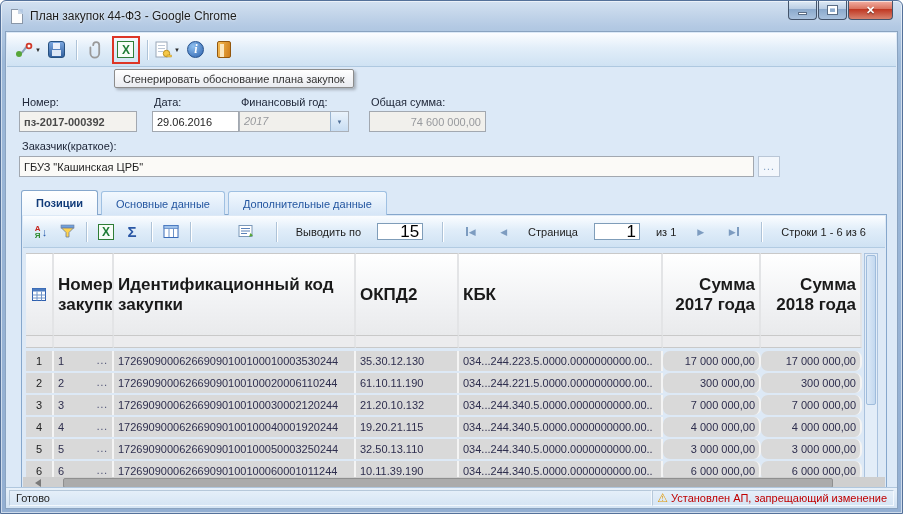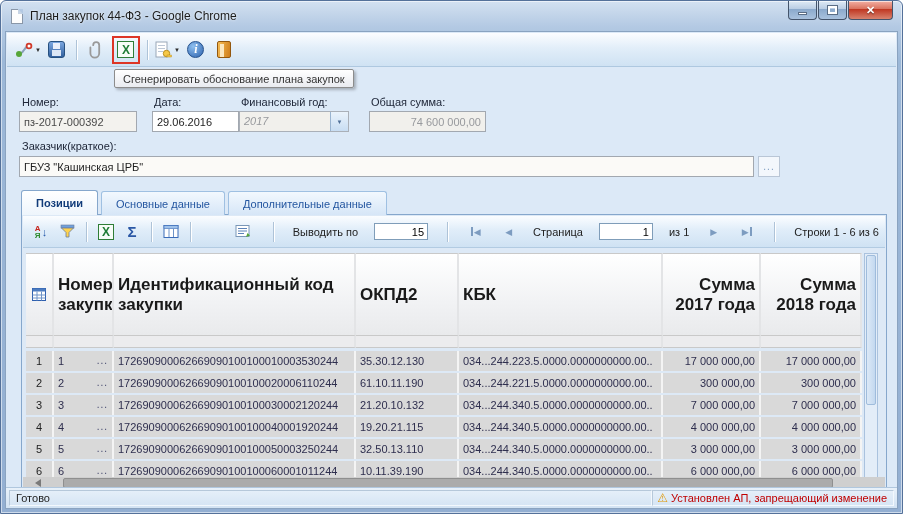--- a/index.html
+++ b/index.html
@@ -63,21 +63,21 @@
   .tooltip { position:absolute; left:108px; top:37px; height:19px; z-index:50;
     background:linear-gradient(#ffffff,#e9ebf0); border:1px solid #8c8c8c; border-radius:2px;
     font-size:11px; color:#333; display:flex; align-items:center; padding:0 8px;
     box-shadow:2px 2px 3px rgba(0,0,0,.25); white-space:nowrap; }
 
   
   .flabel { position:absolute; font-size:11px; color:#20283a; }
   .fbox { position:absolute; height:21px; font-size:11px; border:1px solid #a2a8b0;
     background:#fff; color:#1d1d1d; padding:0 4px; font-family:"Liberation Sans",sans-serif; }
   input.fbox { outline:none; }
-  .ro { background:#f3f2ee; color:#4a4a4a; }
+  .ro { background:#f3f2ee; color:#4a4a4a;font-weight:bold; }
   .dis { background:#f1f0ec; color:#97999d; }
   .year-wrap { position:absolute; left:233px; top:79px; width:110px; height:21px;
     border:1px solid #aab0b8; background:#f1f0ec; display:flex;font-style:italic; }
   .year-text { flex:1; font-size:11px; color:#97999d; padding:3px 4px; }
   .year-btn { width:18px; border-left:1px solid #9ab4d0;
     background:linear-gradient(#eaf3fc,#c8ddf2); display:flex; align-items:center; justify-content:center; }
   .year-btn span { font-size:6px; color:#4f6f97; }
   .ellipsis-btn { position:absolute; width:22px; height:21px; font-size:10px; letter-spacing:1px;
     color:#7d9cc0; background:#f3f7fc; border:1px solid #b9c6d6; display:flex;
     align-items:center; justify-content:center; }
@@ -90,29 +90,29 @@
   .tab.active { background:linear-gradient(#ffffff,#eef5fc); color:#123c7a; font-weight:bold;
     border-color:#86a7cc; height:25px; margin-top:-1px; }
 
   
   .panel { position:absolute; left:15px; top:182px; width:866px; height:277px;
     background:#dde9f6; border:1px solid #86a7cc; overflow:hidden; }
   .gridbar { position:absolute; left:1px; right:1px; top:1px; height:32px;
     background:linear-gradient(#fbfdff,#e0edf9 45%,#cfe2f3); border-bottom:1px solid #b2cbe2;
     display:flex; align-items:center; overflow:hidden; }
   .gb-left { display:flex; align-items:center; gap:6px; padding-left:8px; }
-  .gb-right { margin-left:auto; display:flex; align-items:center; gap:16px; padding-right:6px;
+  .gb-right { margin-left:auto; display:flex; align-items:center; gap:16px; padding-right:19px;
     font-size:11px; color:#222; white-space:nowrap; }
   .gbtn { display:flex; align-items:center; justify-content:center; min-width:20px; height:22px; }
   .sort-letters { display:flex; flex-direction:column; line-height:7px; font-size:8px; font-weight:bold; }
   .sort-a { color:#c6261d; } .sort-z { color:#2e8b2e; }
   .sort-arrow { color:#2458a8; font-size:11px; font-weight:bold; margin-left:1px; }
   .icon-sigma { color:#2a57a5; font-size:15px; font-weight:bold; }
-  .pg-input { width:54px; height:17px; border:1px solid #7f9db9; background:#fff;
-    font-size:11px; text-align:right; padding:0 3px; font-family:"Liberation Sans",sans-serif; }
+  .pg-input { width:46px; height:17px; border:1px solid #7f9db9; background:#fff;
+    font-size:17px; text-align:right; padding:0 3px; font-family:"Liberation Sans",sans-serif; }
   .nav { width:17px; height:17px; display:flex; align-items:center; justify-content:center;
     color:#7d9cc0; font-size:9px; gap:1px; }
   .nav .bar { width:2px; height:9px; background:#7d9cc0; }
   .rows-info { overflow:hidden; }
 
   .gheader { position:absolute; left:4px; top:38px; display:flex; }
   .gcell { border-right:2px solid #e3e4e6; padding:0 4px; overflow:hidden; }
   .ghead-row .gcell { background:linear-gradient(#ffffff,#f1f2f4 60%,#e9eaec);
     border-top:1px solid #c9c9c9; border-bottom:1px solid #c9c9c9;
     font-size:17px; font-weight:bold; color:#1a1a1a; display:flex; align-items:center; }
@@ -127,21 +127,21 @@
   .c5 { width:98px; justify-content:flex-end; text-align:right; }
   .c6 { width:101px; justify-content:flex-end; text-align:right; }
 
   .gbody { position:absolute; left:4px; top:136px; width:836px; }
   .grow { display:flex; height:20px; margin-bottom:2px; }
   .grow .gcell { background:#d9d9d9; border-right:2px solid #f4f4f4; font-size:11px;
     color:#2e2e4e; line-height:20px; white-space:nowrap; }
   .grow .c0 { text-align:center; padding:0; color:#222; }
   .numcell { display:flex; justify-content:space-between; align-items:center; }
   .row-dots { color:#44486e; font-size:10px; letter-spacing:1px; }
-  .grow .c5,.grow .c6 { text-align:right; }
+  .grow .c5,.grow .c6 { text-align:right;border-radius:7px; }
 
   .vscroll { position:absolute; right:8px; top:38px; width:14px; height:228px;
     background:#e3edf8; border:1px solid #aac2de; }
   .vthumb { position:absolute; left:1px; right:1px; top:1px; height:150px;
     background:linear-gradient(90deg,#dce9f7,#c3d8ef); border:1px solid #9fbcdc; border-radius:2px; }
   .hscroll { position:absolute; left:1px; right:1px; bottom:1px; height:12px; background:#cfcfcf; }
   .hthumb { position:absolute; left:40px; top:1px; height:10px; width:770px;
     background:#ababab; border:1px solid #8f8f8f; border-radius:2px; }
   .harrow { position:absolute; left:12px; top:2px; width:0; height:0;
     border-style:solid; border-width:4px 6px 4px 0; border-color:transparent #7a7a7a transparent transparent; }

